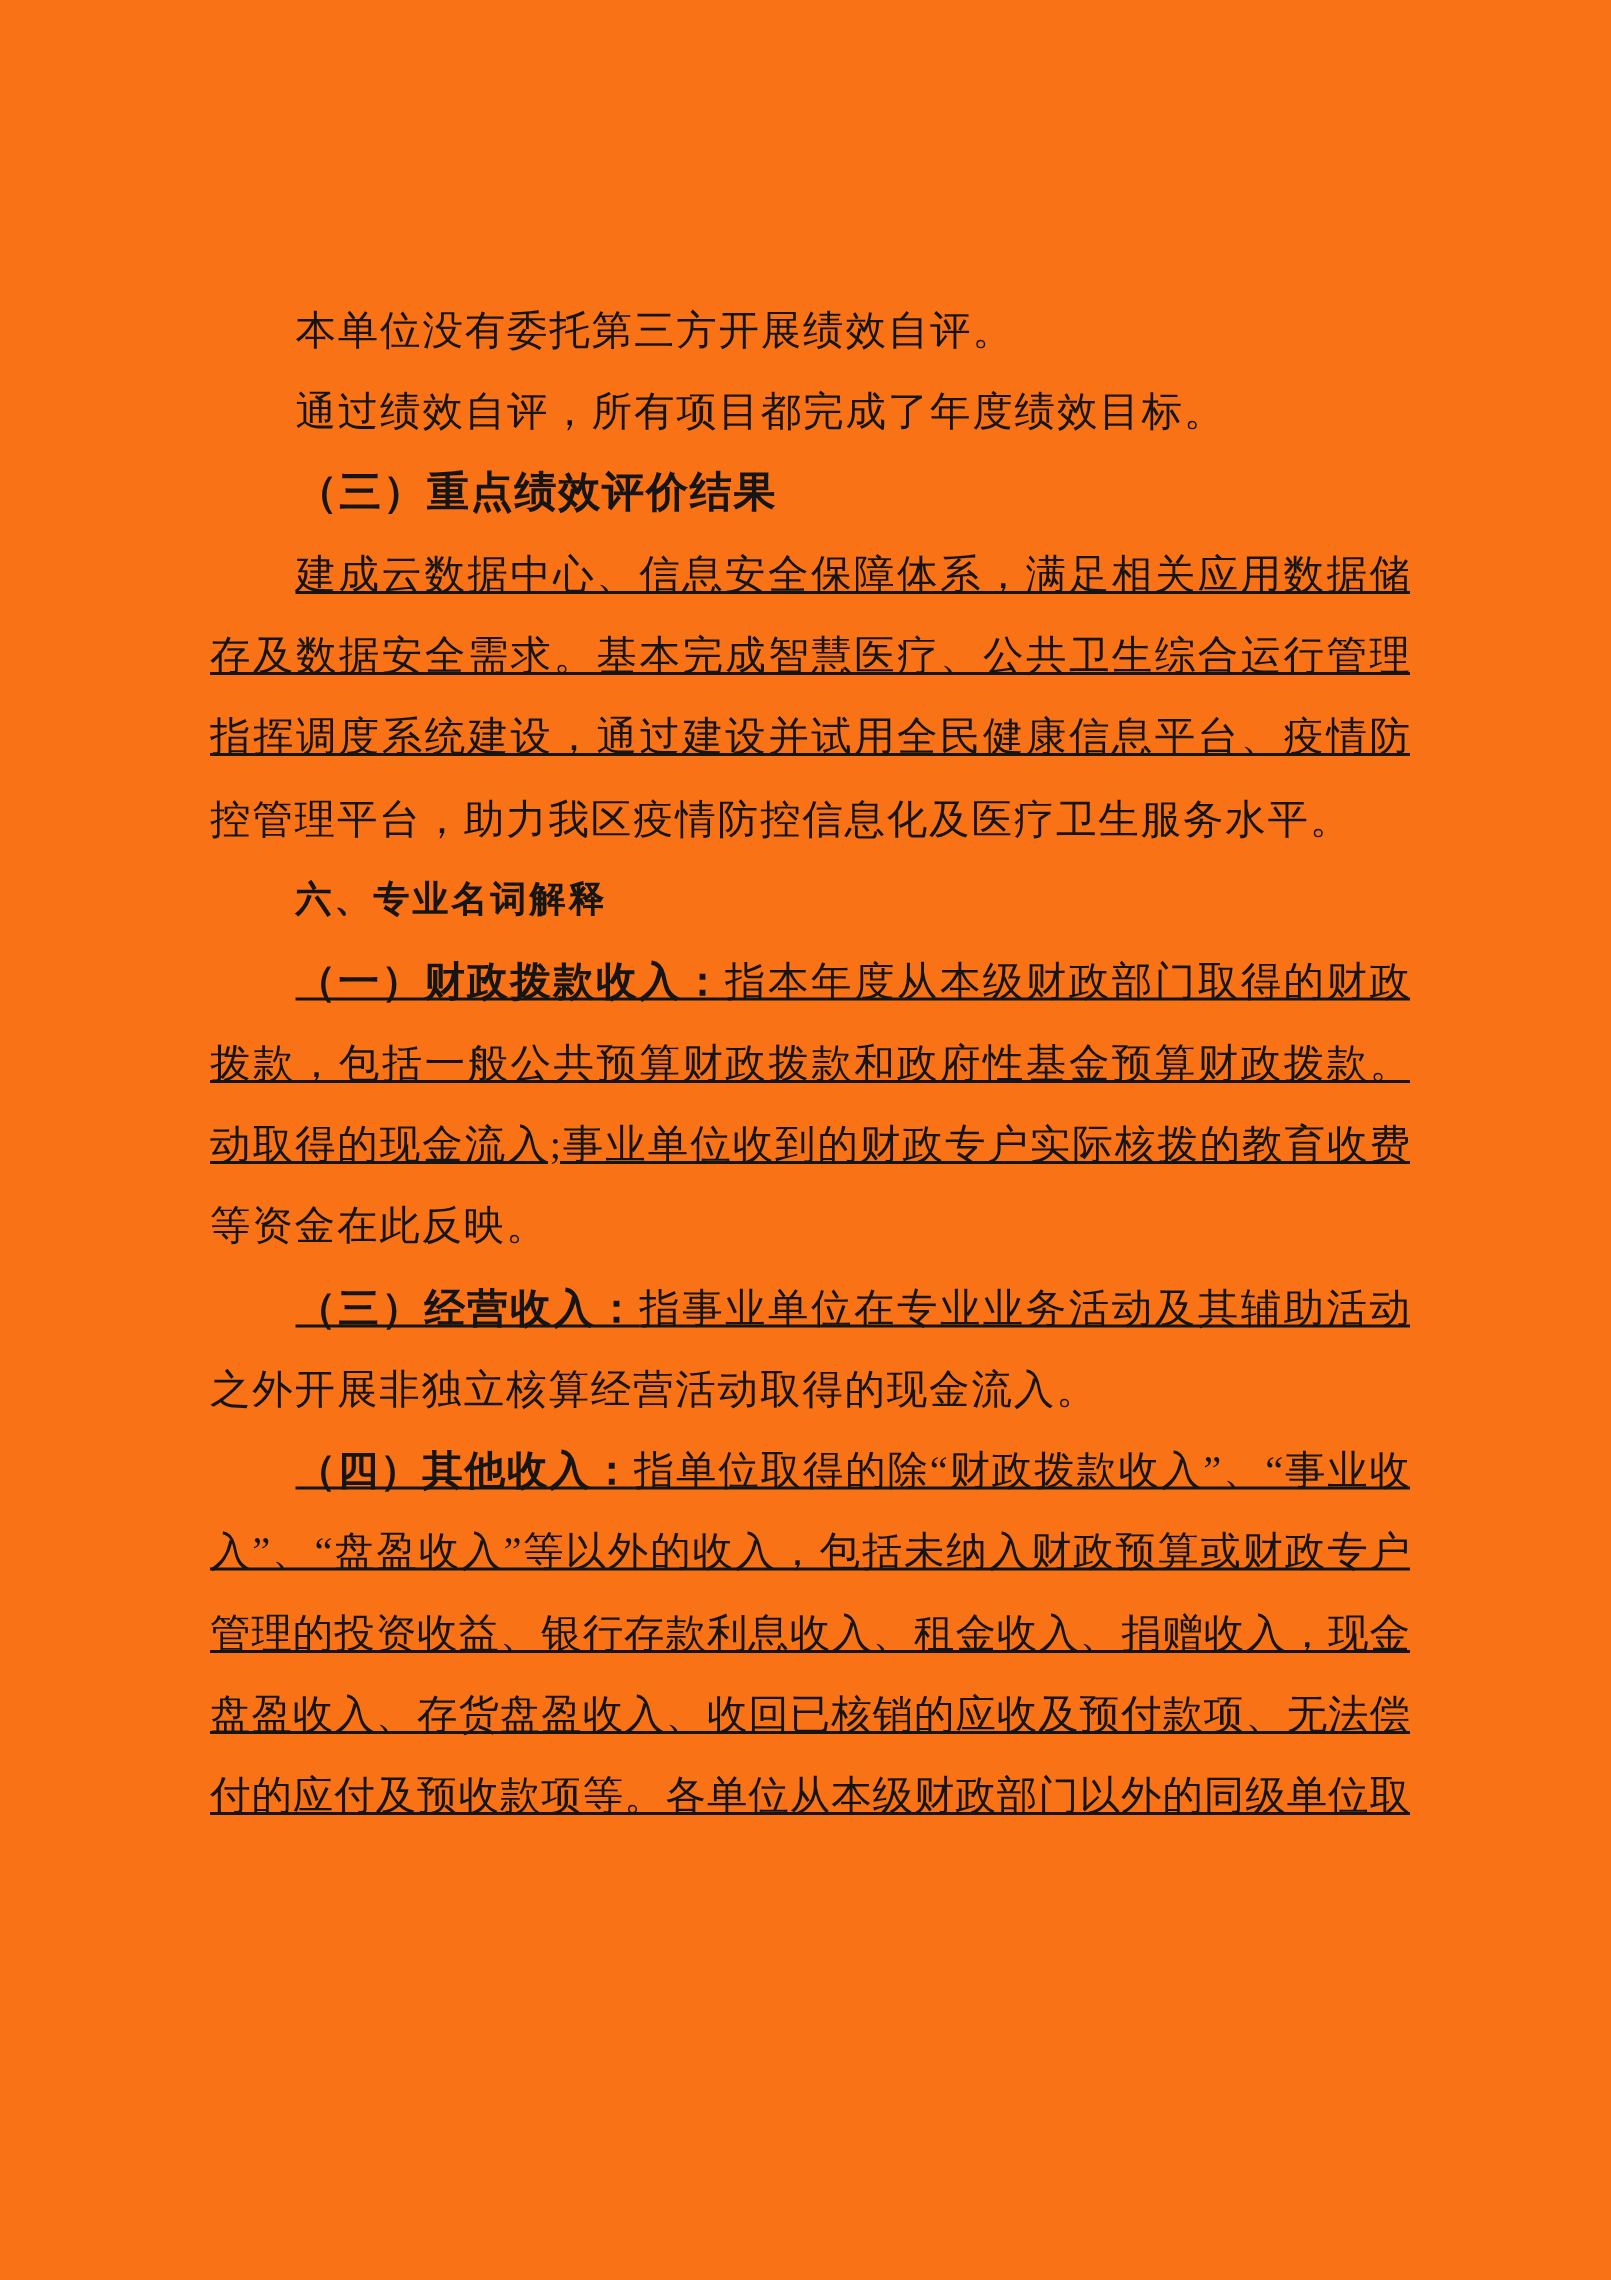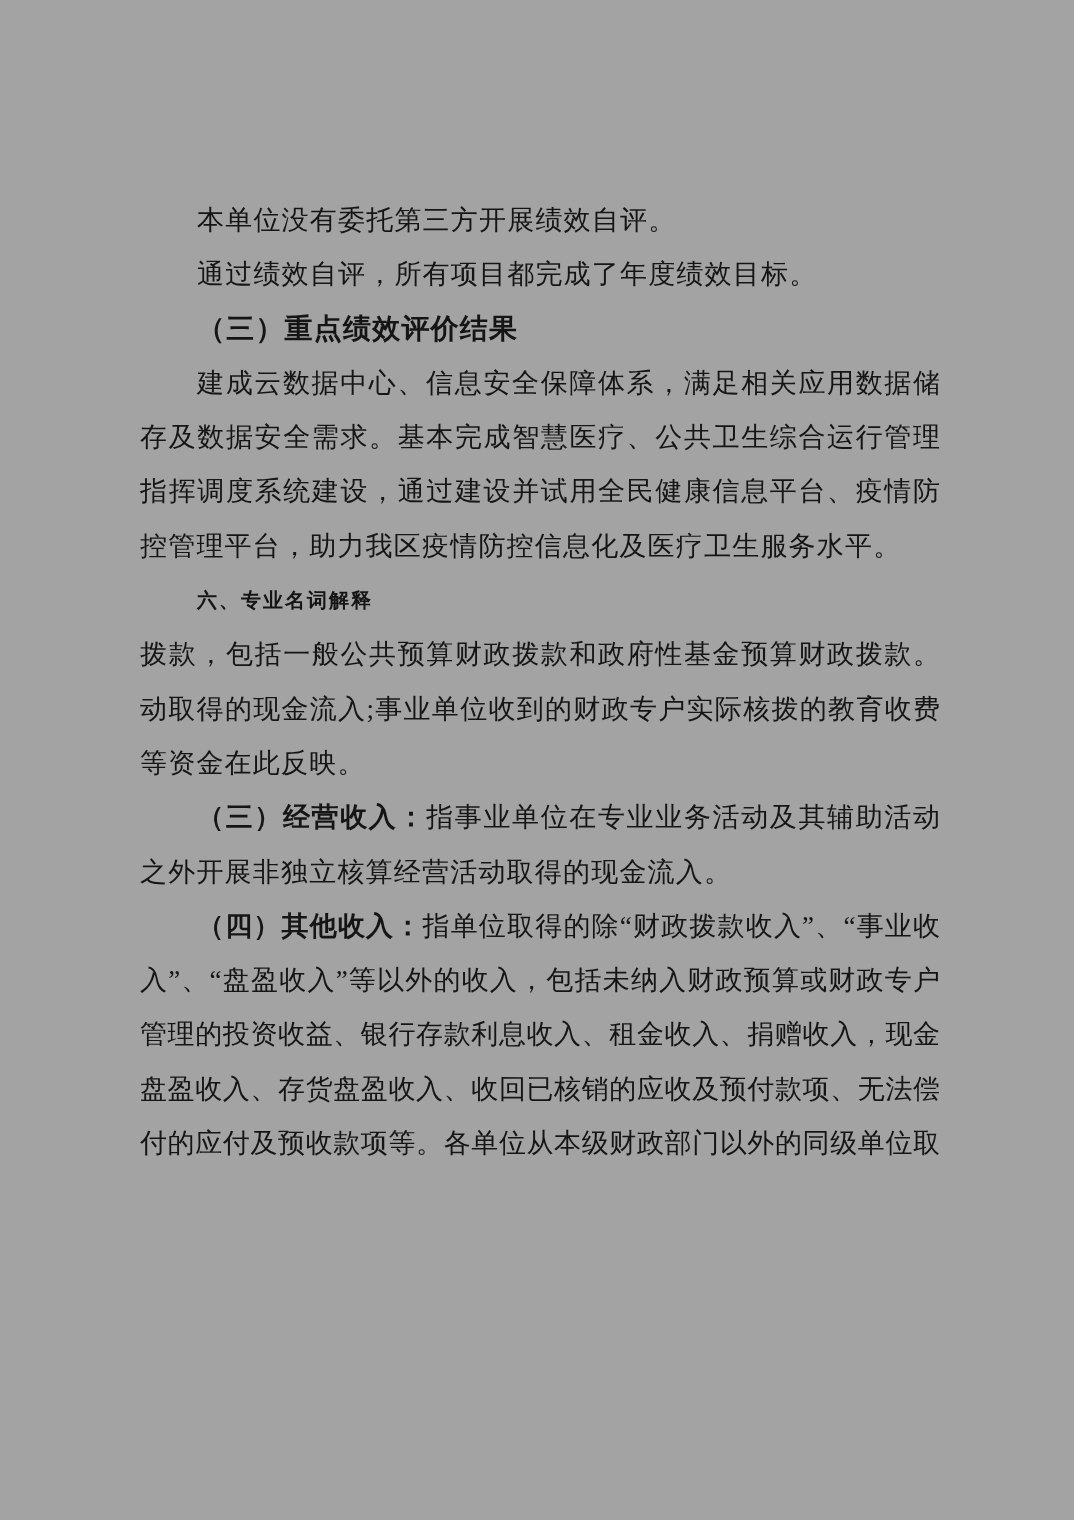--- a/index.html
+++ b/index.html
@@ -5,21 +5,21 @@
   html, body {
     margin: 0;
     padding: 0;
     background: #e8e8e8;
   }
   .page {
     position: relative;
     width: 1074px;
     height: 1520px;
     margin: 0 auto;
-    background: #a3a3a3;
+    background: #f97316;
     overflow: hidden;
     font-family: "Liberation Serif", "DejaVu Serif", serif;
     color: #151515;
   }
   .content {
     position: absolute;
     left: 140px;
     top: 193px;
     width: 800px;
   }
@@ -28,51 +28,53 @@
     line-height: 54.3px;
     font-size: 27px;
     letter-spacing: 1.2px;
     white-space: nowrap;
   }
   .line.fill {
     letter-spacing: 0;
     white-space: normal;
     text-align: justify;
     text-align-last: justify;
+    text-decoration: underline;
   }
   .line.indent {
     text-indent: 57px;
   }
   .line .bold {
     font-weight: 700;
   }
   .line.heading-kai {
     font-weight: 700;
     font-size: 28px;
   }
   .line.heading-hei {
     font-family: "Liberation Sans", "DejaVu Sans", sans-serif;
     font-weight: 700;
-    font-size: 20px;
+    font-size: 24px;
     letter-spacing: 2px;
   }
 </style>
 </head>
 <body>
 
 <div class="page">
   <div class="content">
       <div class="line body indent"><span class="">本单位没有委托第三方开展绩效自评。</span></div>
       <div class="line body indent"><span class="">通过绩效自评，所有项目都完成了年度绩效目标。</span></div>
       <div class="line heading-kai indent"><span class="bold">（三）重点绩效评价结果</span></div>
       <div class="line body indent fill"><span class="">建成云数据中心、信息安全保障体系，满足相关应用数据储</span></div>
       <div class="line body fill"><span class="">存及数据安全需求。基本完成智慧医疗、公共卫生综合运行管理</span></div>
       <div class="line body fill"><span class="">指挥调度系统建设，通过建设并试用全民健康信息平台、疫情防</span></div>
       <div class="line body"><span class="">控管理平台，助力我区疫情防控信息化及医疗卫生服务水平。</span></div>
       <div class="line heading-hei indent"><span class="bold">六、专业名词解释</span></div>
+      <div class="line body indent fill"><span class="bold">（一）财政拨款收入：</span><span class="">指本年度从本级财政部门取得的财政</span></div>
       <div class="line body fill"><span class="">拨款，包括一般公共预算财政拨款和政府性基金预算财政拨款。</span></div>
       <div class="line body fill"><span class="">动取得的现金流入;事业单位收到的财政专户实际核拨的教育收费</span></div>
       <div class="line body"><span class="">等资金在此反映。</span></div>
       <div class="line body indent fill"><span class="bold">（三）经营收入：</span><span class="">指事业单位在专业业务活动及其辅助活动</span></div>
       <div class="line body"><span class="">之外开展非独立核算经营活动取得的现金流入。</span></div>
       <div class="line body indent fill"><span class="bold">（四）其他收入：</span><span class="">指单位取得的除“财政拨款收入”、“事业收</span></div>
       <div class="line body fill"><span class="">入”、“盘盈收入”等以外的收入，包括未纳入财政预算或财政专户</span></div>
       <div class="line body fill"><span class="">管理的投资收益、银行存款利息收入、租金收入、捐赠收入，现金</span></div>
       <div class="line body fill"><span class="">盘盈收入、存货盘盈收入、收回已核销的应收及预付款项、无法偿</span></div>
       <div class="line body fill"><span class="">付的应付及预收款项等。各单位从本级财政部门以外的同级单位取</span></div>

